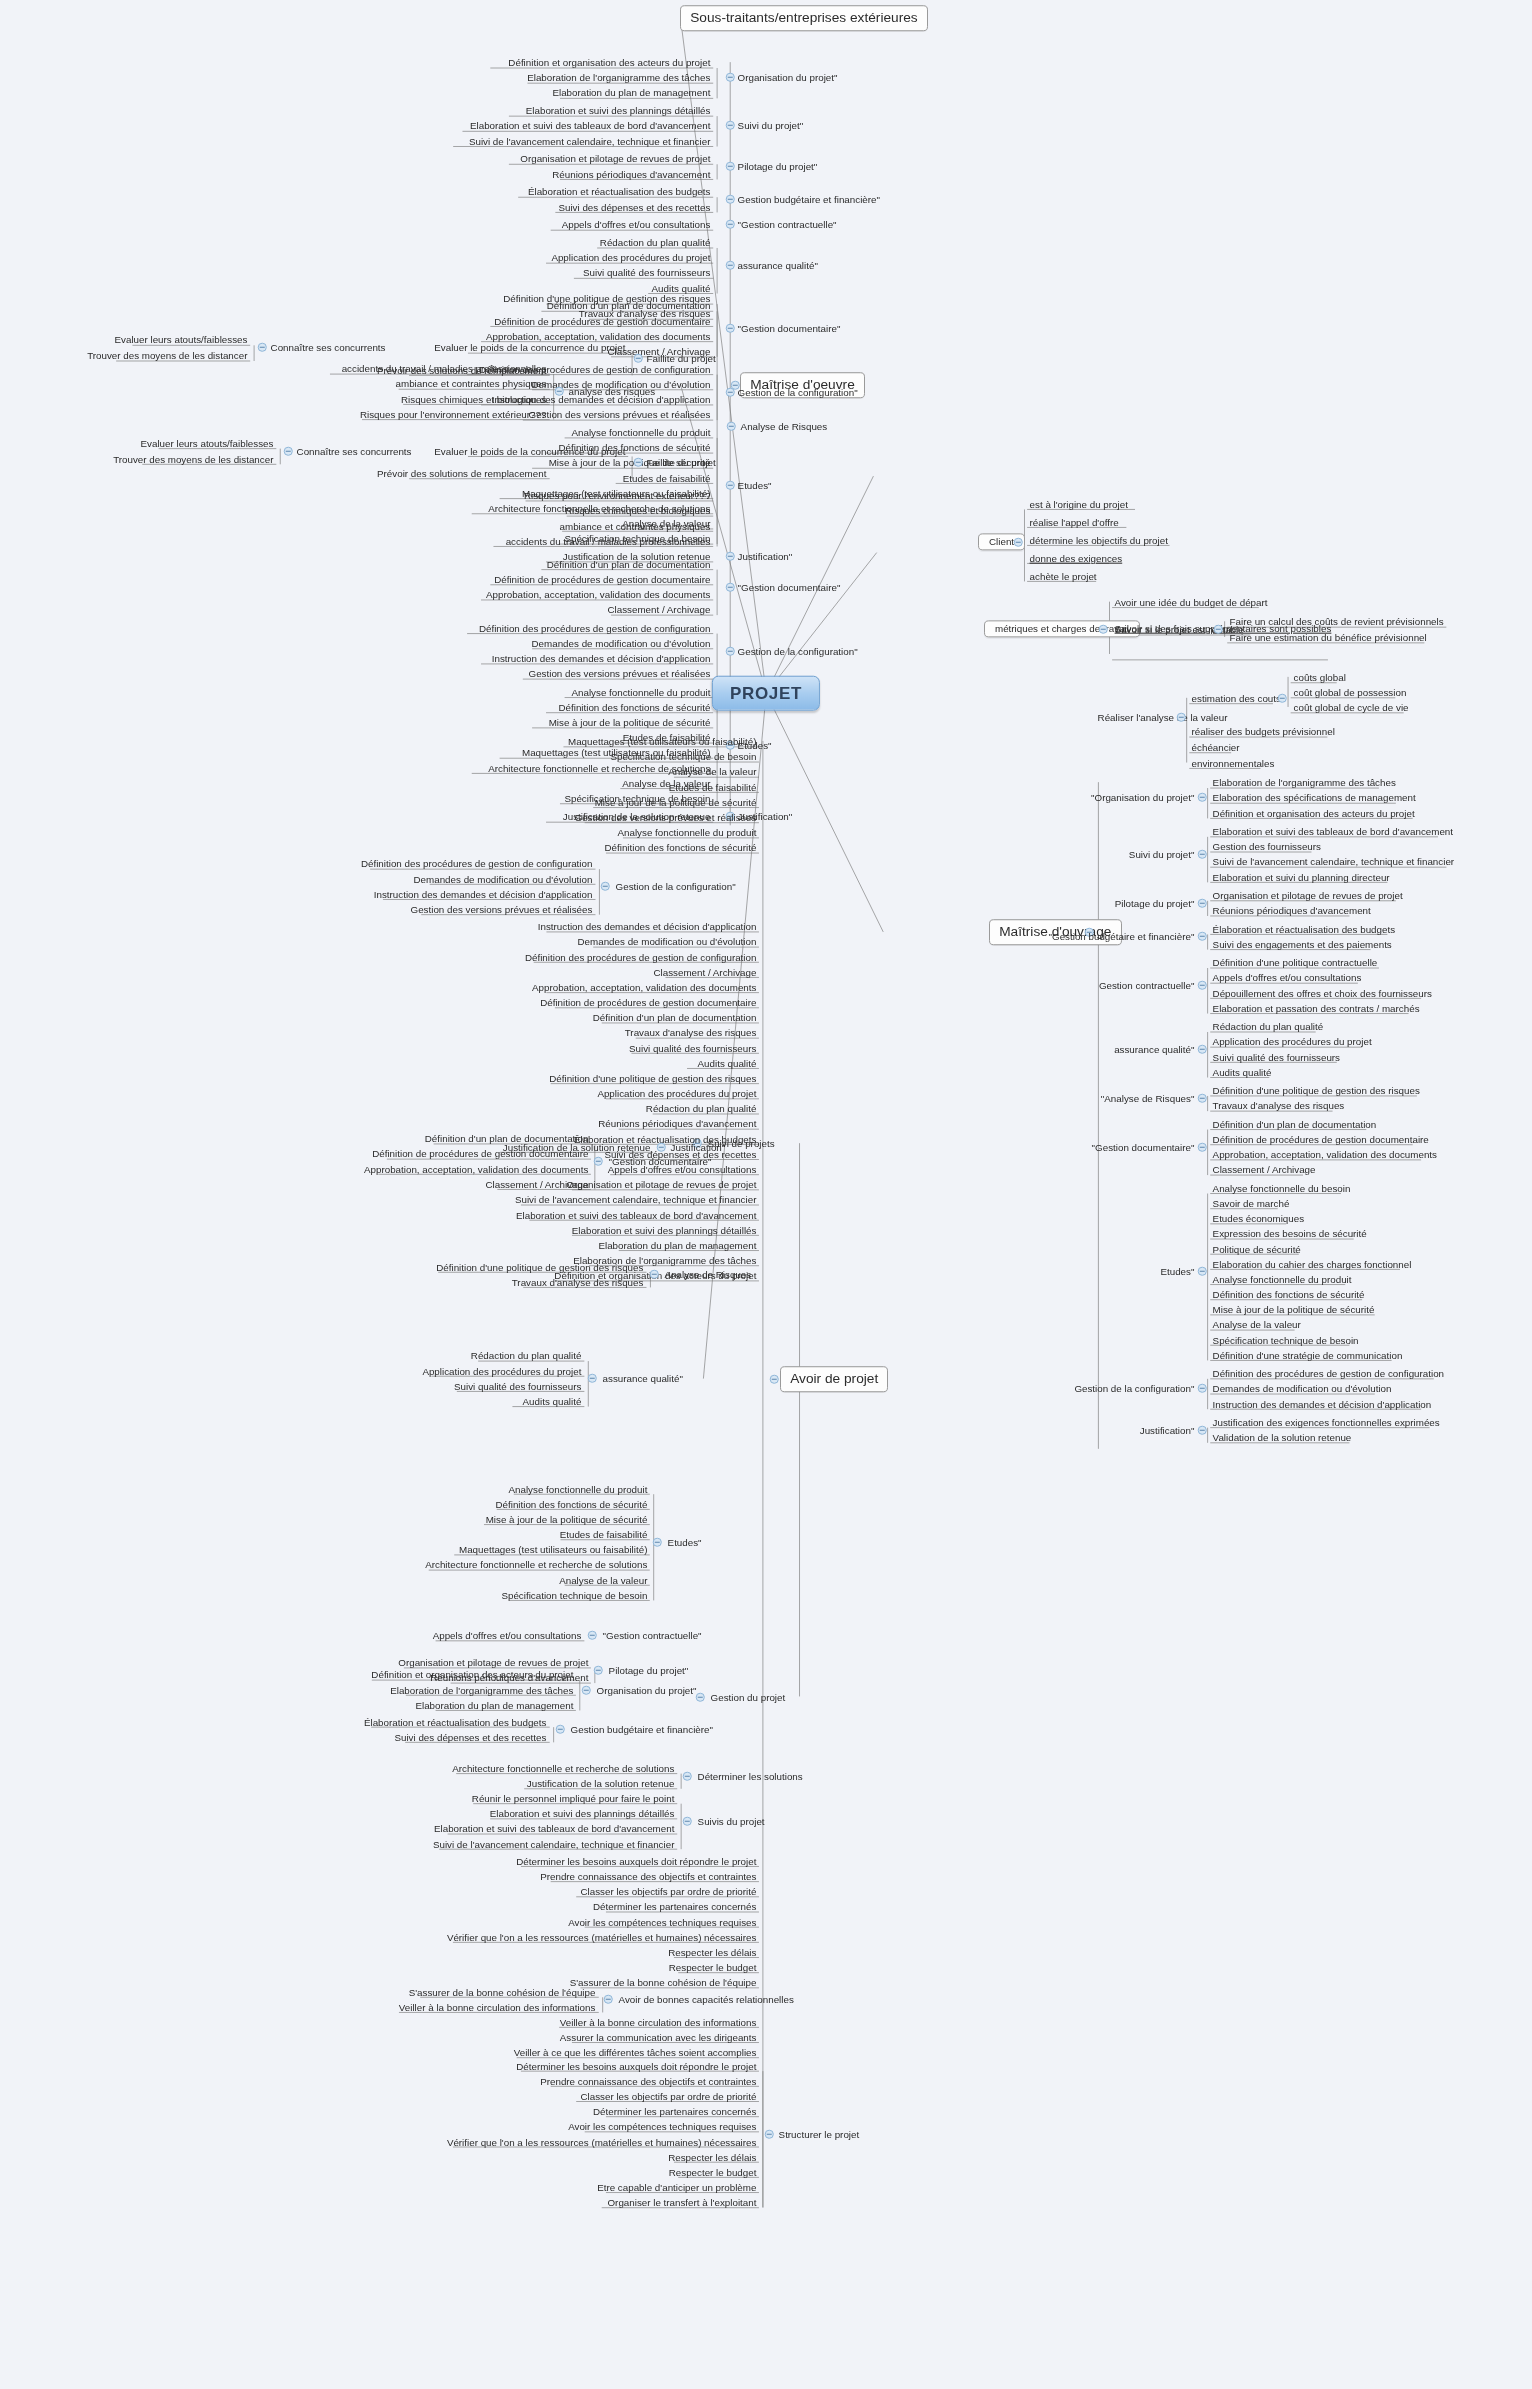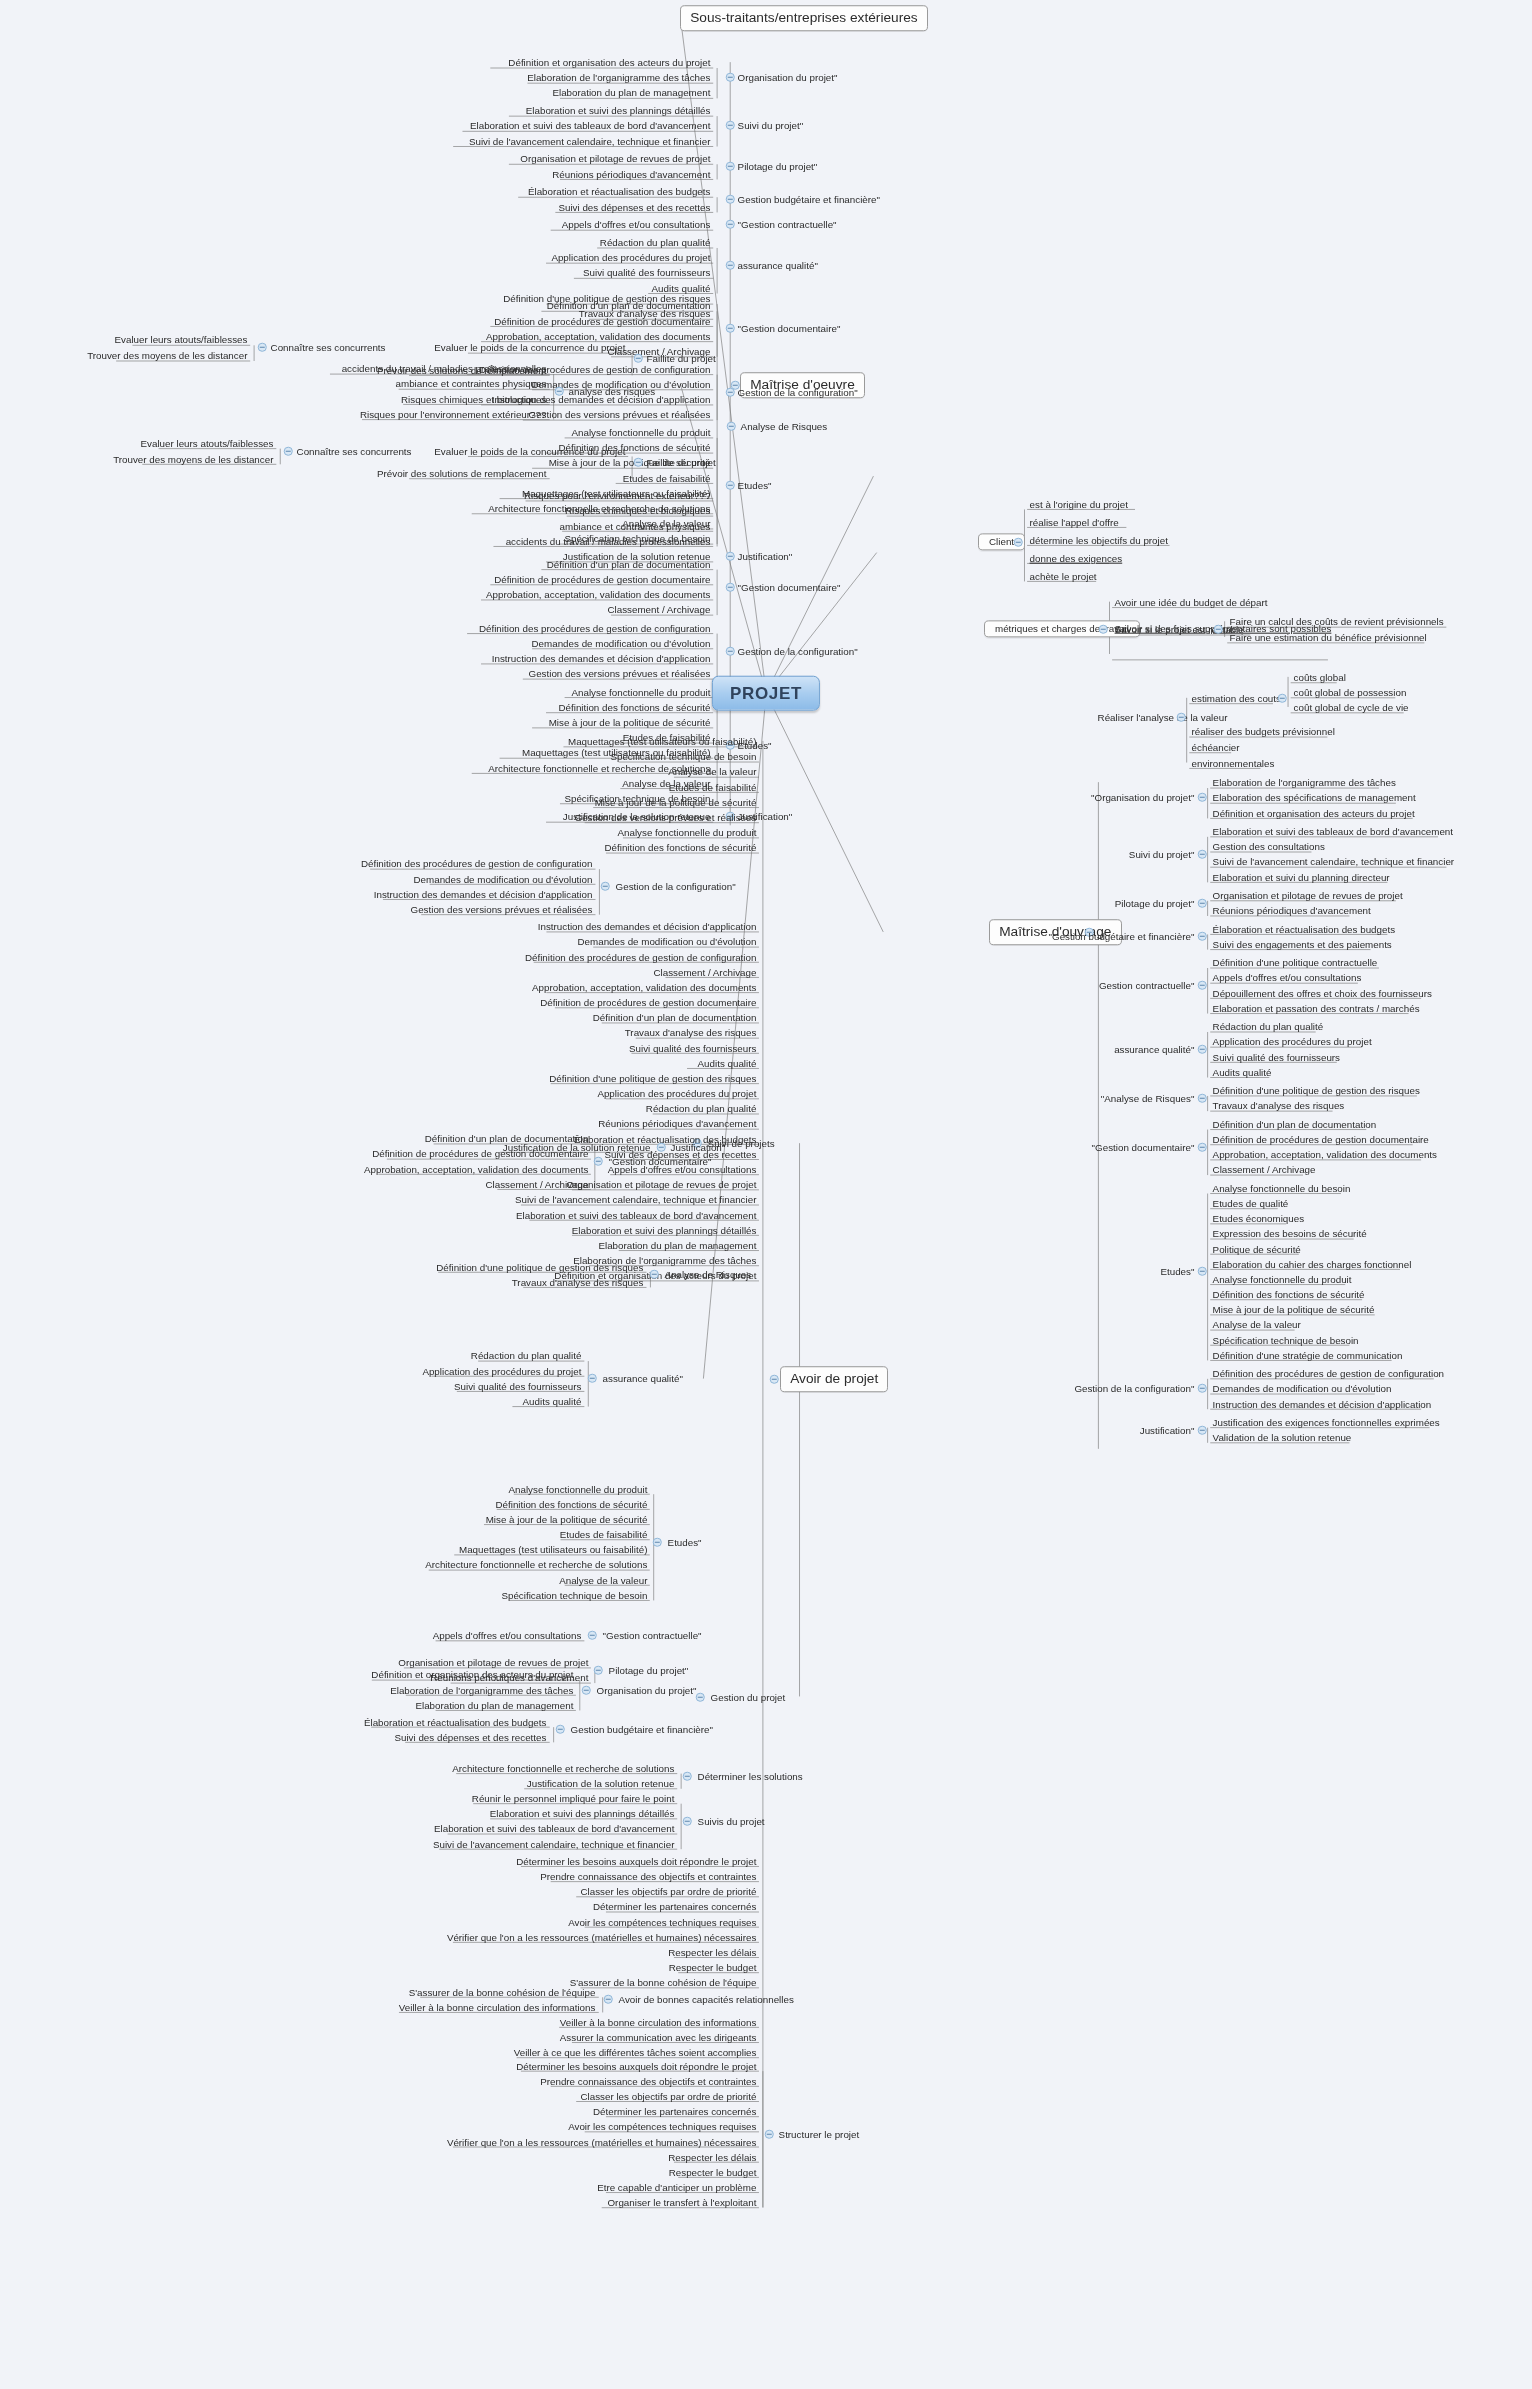--- a/index.html
+++ b/index.html
@@ -497,21 +497,21 @@
       <div class="bub" style="left: 1282px; top: 698px;"></div>
       <div class="node leaf" style="left: 1291px; top: 677px;">coûts global</div>
       <div class="node leaf" style="left: 1291px; top: 692px;">coût global de possession</div>
       <div class="node leaf" style="left: 1291px; top: 707px;">coût global de cycle de vie</div>
       <div class="node leaf" style="left: 1210px; top: 782px;">Elaboration de l'organigramme des tâches</div>
       <div class="node leaf" style="left: 1210px; top: 797px;">Elaboration des spécifications de management</div>
       <div class="node leaf" style="left: 1210px; top: 813px;">Définition et organisation des acteurs du projet</div>
       <div class="bub" style="left: 1202px; top: 797px;"></div>
       <div class="node leaf a-r" style="left: 1197px; top: 797px;">"Organisation du projet"</div>
       <div class="node leaf" style="left: 1210px; top: 831px;">Elaboration et suivi des tableaux de bord d'avancement</div>
-      <div class="node leaf" style="left: 1210px; top: 846px;">Gestion des consultations</div>
+      <div class="node leaf" style="left: 1210px; top: 846px;">Gestion des fournisseurs</div>
       <div class="node leaf" style="left: 1210px; top: 861px;">Suivi de l'avancement calendaire, technique et financier</div>
       <div class="node leaf" style="left: 1210px; top: 877px;">Elaboration et suivi du planning directeur</div>
       <div class="bub" style="left: 1202px; top: 854px;"></div>
       <div class="node leaf a-r" style="left: 1197px; top: 854px;">Suivi du projet"</div>
       <div class="node leaf" style="left: 1210px; top: 895px;">Organisation et pilotage de revues de projet</div>
       <div class="node leaf" style="left: 1210px; top: 910px;">Réunions périodiques d'avancement</div>
       <div class="bub" style="left: 1202px; top: 903px;"></div>
       <div class="node leaf a-r" style="left: 1197px; top: 903px;">Pilotage du projet"</div>
       <div class="node leaf" style="left: 1210px; top: 929px;">Élaboration et réactualisation des budgets</div>
       <div class="node leaf" style="left: 1210px; top: 944px;">Suivi des engagements et des paiements</div>
@@ -533,21 +533,21 @@
       <div class="node leaf" style="left: 1210px; top: 1105px;">Travaux d'analyse des risques</div>
       <div class="bub" style="left: 1202px; top: 1098px;"></div>
       <div class="node leaf a-r" style="left: 1197px; top: 1098px;">"Analyse de Risques"</div>
       <div class="node leaf" style="left: 1210px; top: 1124px;">Définition d'un plan de documentation</div>
       <div class="node leaf" style="left: 1210px; top: 1139px;">Définition de procédures de gestion documentaire</div>
       <div class="node leaf" style="left: 1210px; top: 1154px;">Approbation, acceptation, validation des documents</div>
       <div class="node leaf" style="left: 1210px; top: 1169px;">Classement / Archivage</div>
       <div class="bub" style="left: 1202px; top: 1147px;"></div>
       <div class="node leaf a-r" style="left: 1197px; top: 1147px;">"Gestion documentaire"</div>
       <div class="node leaf" style="left: 1210px; top: 1188px;">Analyse fonctionnelle du besoin</div>
-      <div class="node leaf" style="left: 1210px; top: 1203px;">Etudes de qualité</div>
+      <div class="node leaf" style="left: 1210px; top: 1203px;">Savoir de marché</div>
       <div class="node leaf" style="left: 1210px; top: 1218px;">Etudes économiques</div>
       <div class="node leaf" style="left: 1210px; top: 1233px;">Expression des besoins de sécurité</div>
       <div class="node leaf" style="left: 1210px; top: 1249px;">Politique de sécurité</div>
       <div class="node leaf" style="left: 1210px; top: 1264px;">Elaboration du cahier des charges fonctionnel</div>
       <div class="node leaf" style="left: 1210px; top: 1279px;">Analyse fonctionnelle du produit</div>
       <div class="node leaf" style="left: 1210px; top: 1294px;">Définition des fonctions de sécurité</div>
       <div class="node leaf" style="left: 1210px; top: 1309px;">Mise à jour de la politique de sécurité</div>
       <div class="node leaf" style="left: 1210px; top: 1324px;">Analyse de la valeur</div>
       <div class="node leaf" style="left: 1210px; top: 1340px;">Spécification technique de besoin</div>
       <div class="node leaf" style="left: 1210px; top: 1355px;">Définition d'une stratégie de communication</div>

